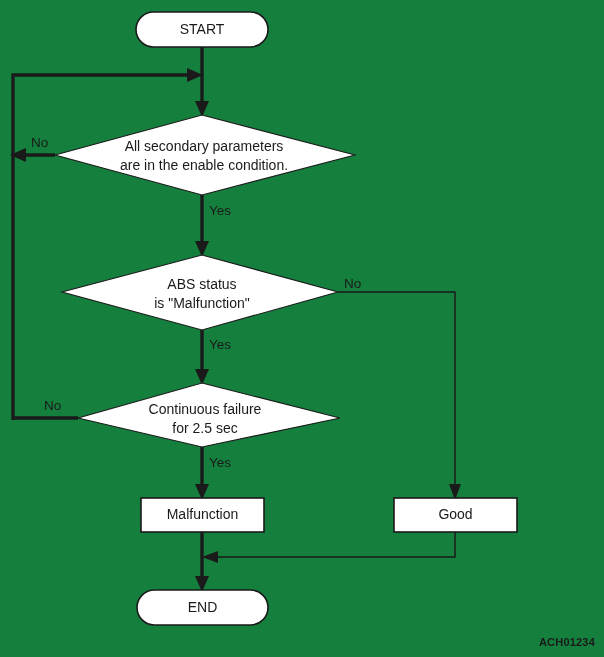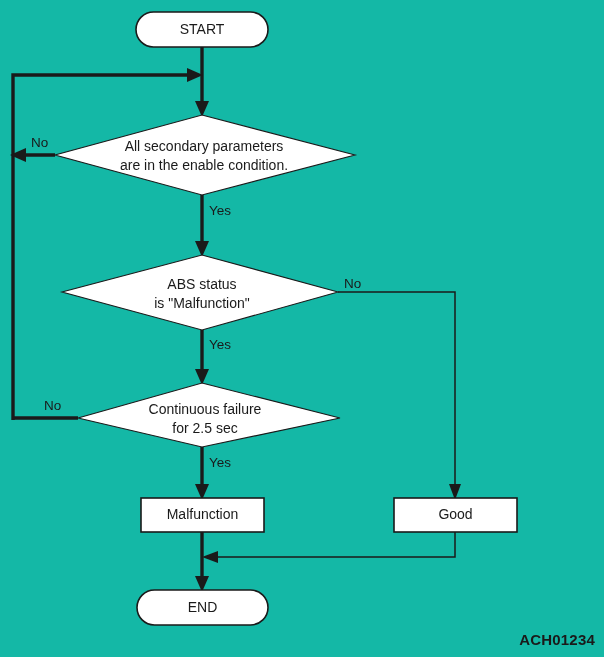--- a/index.html
+++ b/index.html
@@ -9,21 +9,21 @@
     background: #ffffff;
   }
   body {
     font-family: "Liberation Sans", sans-serif;
     color: #1a1a1a;
   }
   #page {
     position: relative;
     width: 604px;
     height: 657px;
-    background: #14b8a6;
+    background: #15803d;
     overflow: hidden;
   }
   #flow-svg {
     position: absolute;
     left: 0;
     top: 0;
     width: 604px;
     height: 657px;
   }
   .node-shape {
@@ -72,21 +72,21 @@
   }
   .arrow-thin {
     fill: #1a1a1a;
     stroke: none;
   }
   #figure-code {
     position: absolute;
     right: 9px;
     bottom: 9px;
     font-family: "Liberation Sans", sans-serif;
-    font-size: 15px;
+    font-size: 11px;
     font-weight: bold;
     color: #1a1a1a;
     letter-spacing: 0.2px;
   }
 </style>
 </head>
 <body>
 
 <div id="page">
 

